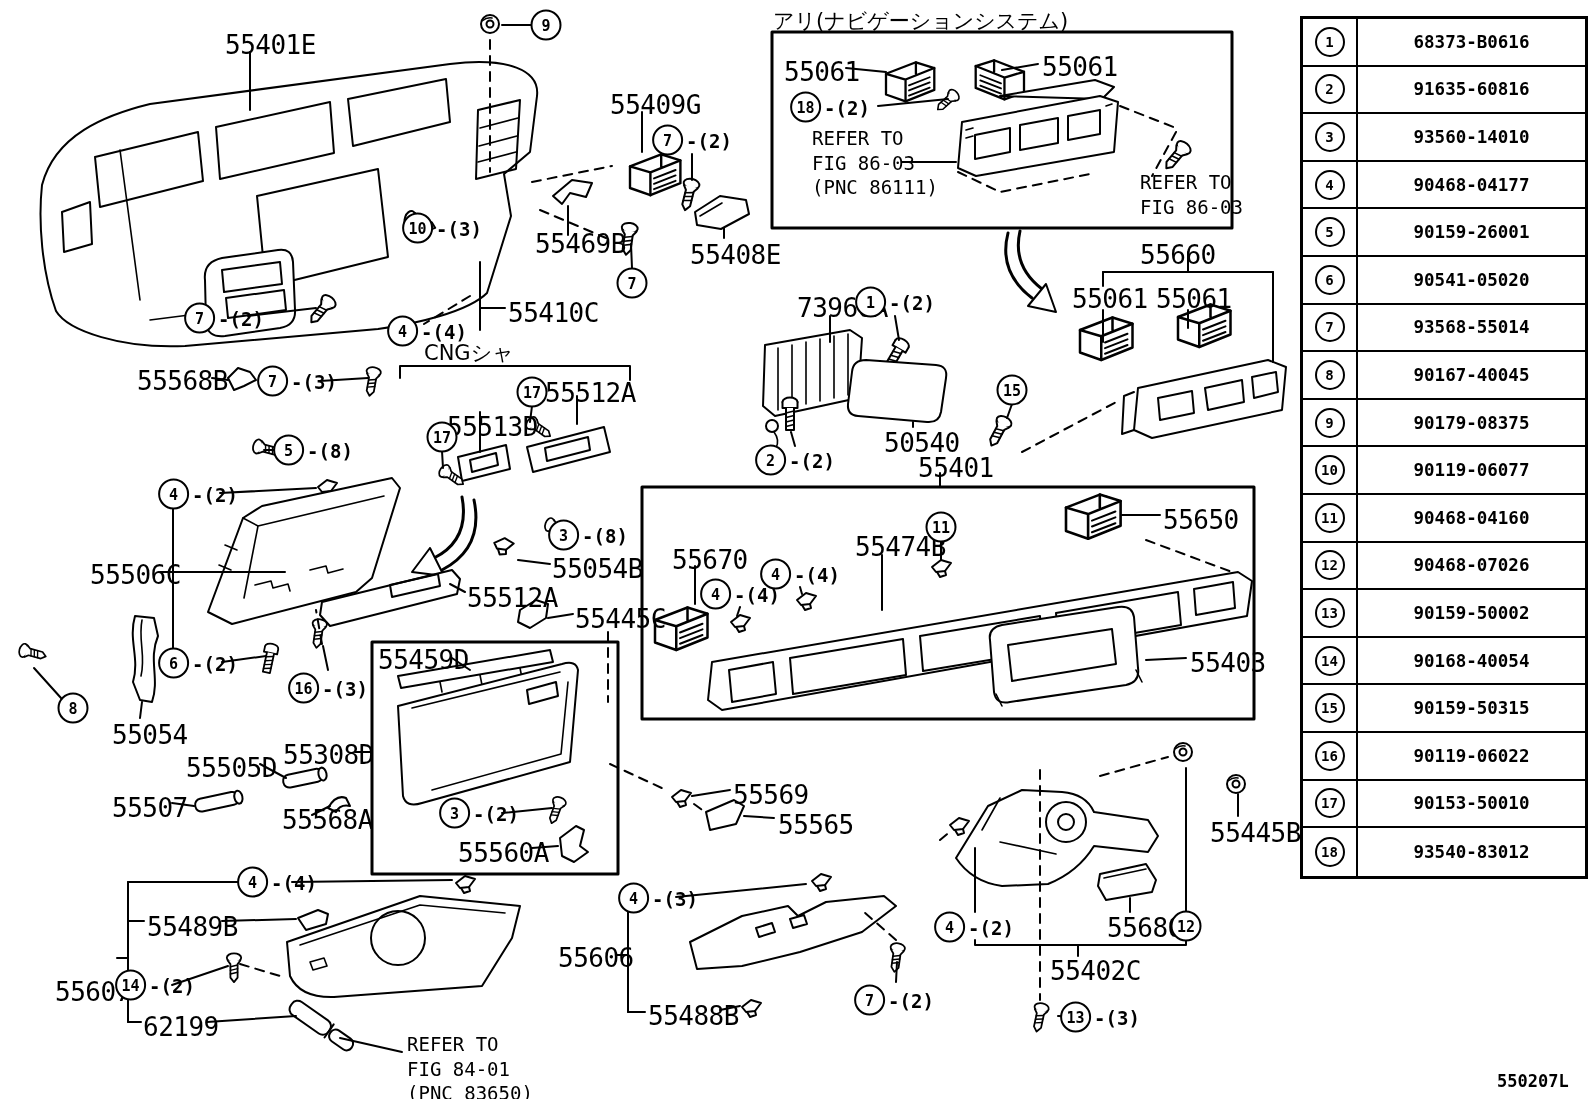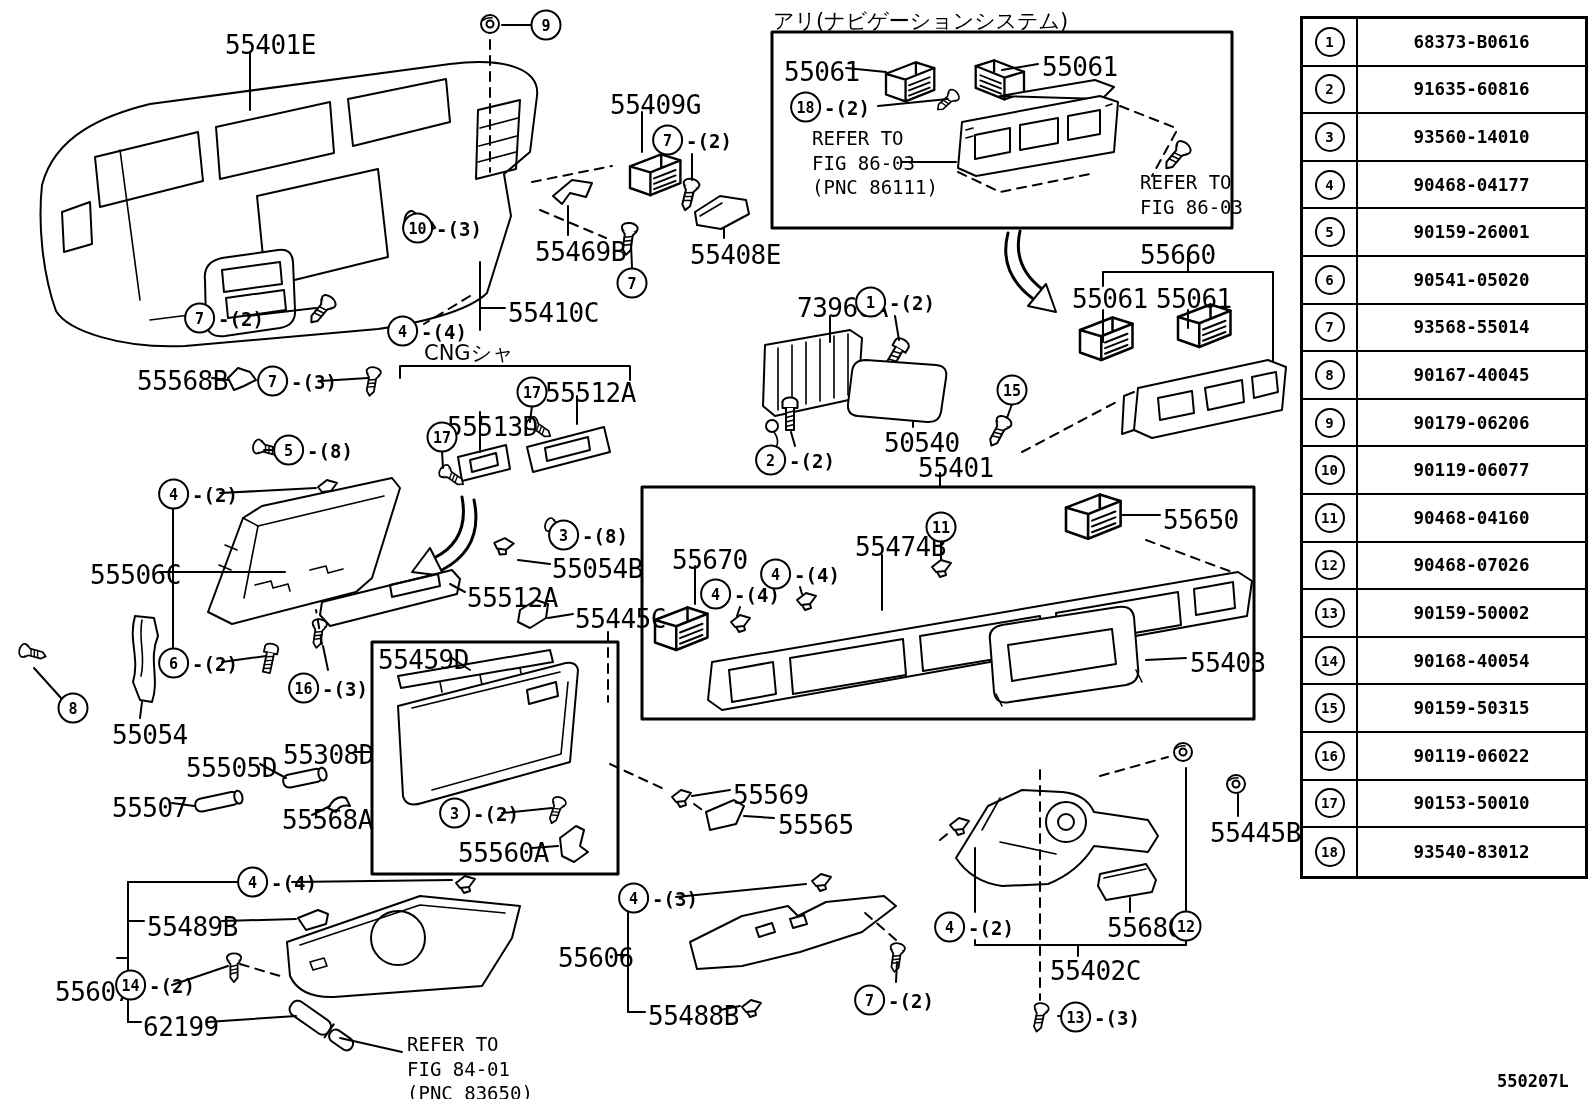--- a/index.html
+++ b/index.html
@@ -351,21 +351,21 @@
       <line x1="795" y1="446" x2="791" y2="432"></line>
       <line x1="913" y1="422" x2="913" y2="427"></line>
       <line x1="1012" y1="404" x2="1007" y2="418"></line>
       <path class="dash" d="M490,40 L490,172 M532,182 L612,166 M540,210 L606,238 M470,296 L424,324 M322,644 L316,610"></path>
     </g>
   </svg>
 
   <div id="label-layer">
       <div class="plabel" style="left: 225px; top: 30px;">55401E</div>
       <div class="plabel" style="left: 610px; top: 90px;">55409G</div>
-      <div class="plabel" style="left: 535px; top: 237px;">55469B</div>
+      <div class="plabel" style="left: 535px; top: 229px;">55469B</div>
       <div class="plabel" style="left: 690px; top: 240px;">55408E</div>
       <div class="plabel" style="left: 508px; top: 298px;">55410C</div>
       <div class="plabel" style="left: 137px; top: 366px;">55568B</div>
       <div class="plabel" style="left: 545px; top: 378px;">55512A</div>
       <div class="plabel" style="left: 447px; top: 412px;">55513D</div>
       <div class="plabel" style="left: 797px; top: 293px;">73960A</div>
       <div class="plabel" style="left: 884px; top: 428px;">50540</div>
       <div class="plabel" style="left: 1140px; top: 240px;">55660</div>
       <div class="plabel" style="left: 1072px; top: 284px;">55061</div>
       <div class="plabel" style="left: 1156px; top: 284px;">55061</div>
@@ -572,21 +572,21 @@
         <div class="frow">
           <div class="fnum">
             <span class="ccirc">8</span>
           </div>
           <div class="fpn">90167-40045</div>
         </div>
         <div class="frow">
           <div class="fnum">
             <span class="ccirc">9</span>
           </div>
-          <div class="fpn">90179-06206</div>
+          <div class="fpn">90179-08375</div>
         </div>
         <div class="frow">
           <div class="fnum">
             <span class="ccirc">10</span>
           </div>
           <div class="fpn">90119-06077</div>
         </div>
         <div class="frow">
           <div class="fnum">
             <span class="ccirc">11</span>

